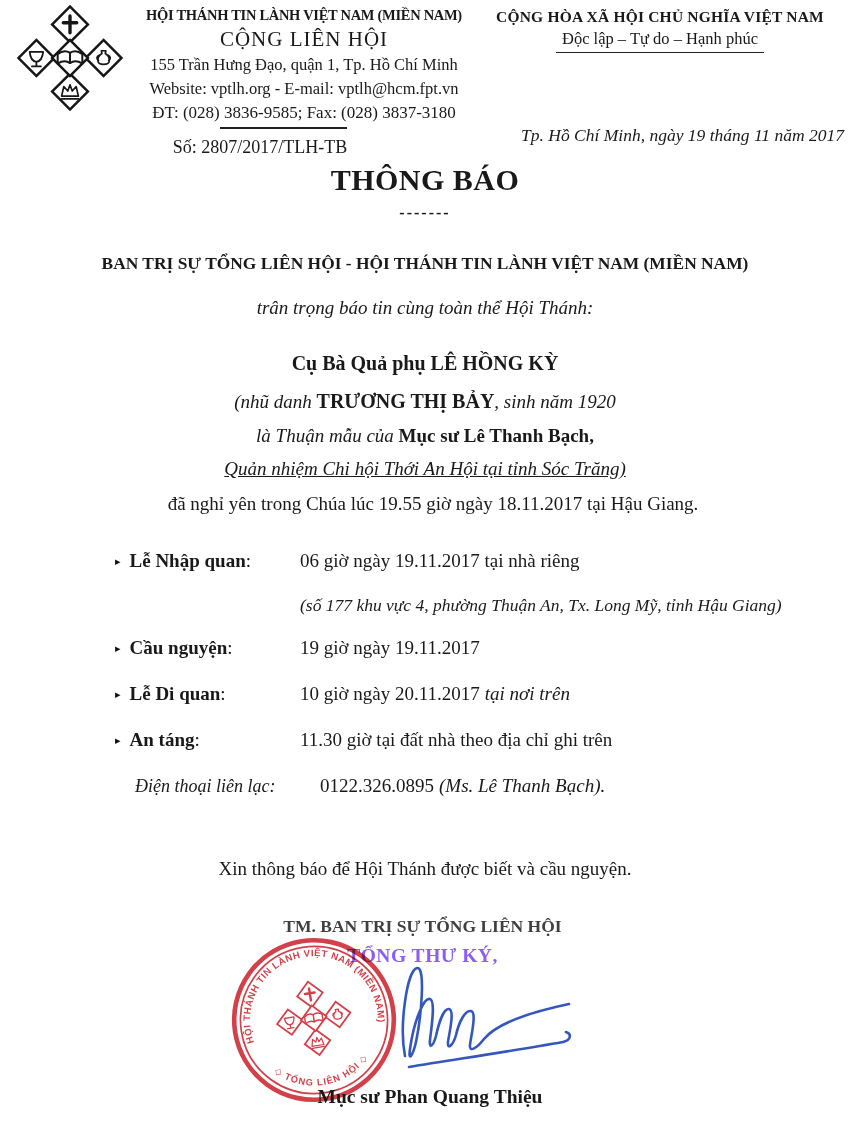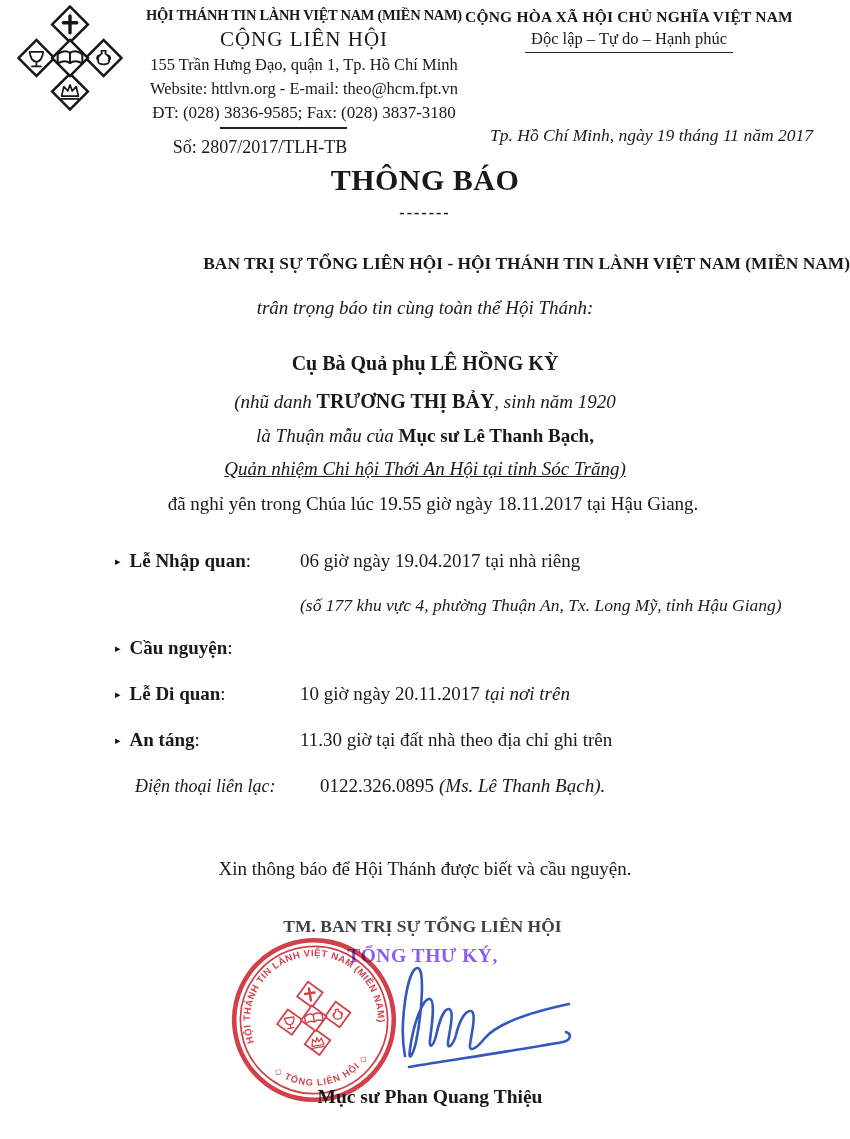--- a/index.html
+++ b/index.html
@@ -11,29 +11,29 @@
   .abs{position:absolute;}
   
   .logo{left:14px;top:2px;width:112px;height:112px;color:#161616;}
   .org-block{left:138px;top:6px;width:332px;text-align:center;}
   .org-l1{font-weight:bold;font-size:14.5px;line-height:19px;letter-spacing:-0.3px;}
   .org-l2{font-size:21px;line-height:28px;letter-spacing:1px;}
   .org-l3,.org-l4{font-size:16.5px;line-height:24px;}
   .org-l5{font-size:17px;line-height:24px;}
   .org-rule{width:127px;border-top:2px solid #222;margin:2px 0 0 82px;}
   .doc-number{font-size:18px;margin-top:8px;padding-right:88px;}
-  .nat-block{left:443px;top:6px;width:372px;text-align:center;}
+  .nat-block{left:474px;top:6px;width:372px;text-align:center;}
   .nat-l1{font-weight:bold;font-size:15.5px;line-height:21px;letter-spacing:0.2px;}
   .nat-l2{display:inline-block;font-size:16.5px;line-height:23px;border-bottom:1.5px solid #222;padding:0 6px 2px 6px;}
   .dateline{margin-top:72px;text-align:right;font-style:italic;font-size:17.5px;padding-right:2px;}
   
   .title{left:0;top:163px;width:100%;text-align:center;font-weight:bold;font-size:30px;letter-spacing:0.5px;}
   .title-dashes{left:0;top:204px;width:100%;text-align:center;font-weight:bold;font-size:16px;letter-spacing:2px;}
   
-  .issuer{left:0;top:253px;width:100%;text-align:right;font-weight:bold;font-size:17.4px;}
+  .issuer{left:0;top:253px;width:100%;text-align:center;font-weight:bold;font-size:17.4px;}
   .intro{left:0;top:297px;width:100%;text-align:center;font-style:italic;font-size:19px;}
   .cline{left:0;width:100%;text-align:center;font-size:19px;}
   .name-line{top:352px;font-weight:bold;font-size:20px;text-align:center;}
   .nee-line{top:390px;font-style:italic;}
   .mother-line{top:425px;font-style:italic;}
   .role-line{top:458px;font-style:italic;text-decoration:underline;}
   .passing-line{top:493px;padding-left:8px;}
   .b-upright{font-style:normal;font-weight:bold;}
   .nee-line .b-upright{font-size:20px;}
   
@@ -91,21 +91,21 @@
 <div class="page">
 
   <svg class="abs logo" viewBox="0 0 100 100">
     <use href="#emblem" width="100" height="100"></use>
   </svg>
 
   <div class="abs org-block">
     <div class="org-l1">HỘI THÁNH TIN LÀNH VIỆT NAM (MIỀN NAM)</div>
     <div class="org-l2">CỘNG LIÊN HỘI</div>
     <div class="org-l3">155 Trần Hưng Đạo, quận 1, Tp. Hồ Chí Minh</div>
-    <div class="org-l4">Website: httlvn.org - E-mail: theo@hcm.fpt.vn</div>
+    <div class="org-l4">Website: vptlh.org - E-mail: vptlh@hcm.fpt.vn</div>
     <div class="org-l5">ĐT: (028) 3836-9585; Fax: (028) 3837-3180</div>
     <div class="org-rule"></div>
     <div class="doc-number">Số: 2807/2017/TLH-TB</div>
   </div>
 
   <div class="abs nat-block">
     <div class="nat-l1">CỘNG HÒA XÃ HỘI CHỦ NGHĨA VIỆT NAM</div>
     <div><span class="nat-l2">Độc lập – Tự do – Hạnh phúc</span></div>
     <div class="dateline">Tp. Hồ Chí Minh, ngày 19 tháng 11 năm 2017</div>
   </div>
@@ -119,30 +119,31 @@
   <div class="abs cline name-line">Cụ Bà Quả phụ LÊ HỒNG KỲ</div>
   <div class="abs cline nee-line"><span>(nhũ danh </span><span class="b-upright">TRƯƠNG THỊ BẢY</span><span>, sinh năm 1920</span></div>
   <div class="abs cline mother-line"><span>là Thuận mẫu của </span><span class="b-upright">Mục sư Lê Thanh Bạch</span><span class="b-upright">,</span></div>
   <div class="abs cline role-line">Quản nhiệm Chi hội Thới An Hội tại tỉnh Sóc Trăng)</div>
   <div class="abs cline passing-line">đã nghỉ yên trong Chúa lúc 19.55 giờ ngày 18.11.2017 tại Hậu Giang.</div>
 
   <div class="abs schedule">
 
     <div class="srow">
       <div class="scell-label"><span class="bullet">▸</span><span class="slabel">Lễ Nhập quan</span><span>:</span></div>
-      <div class="sval"><span>06 giờ ngày 19.04.2017 tại nhà riêng</span><span class="val-italic"></span></div>
+      <div class="sval"><span>06 giờ ngày 19.11.2017 tại nhà riêng</span><span class="val-italic"></span></div>
     </div>
 
     <div class="srow note-row">
       <div class="scell-label"></div>
       <div class="sval snote">(số 177 khu vực 4, phường Thuận An, Tx. Long Mỹ, tỉnh Hậu Giang)</div>
     </div>
 
     <div class="srow">
       <div class="scell-label"><span class="bullet">▸</span><span class="slabel">Cầu nguyện</span><span>:</span></div>
+      <div class="sval"><span>19 giờ ngày 19.11.2017</span><span class="val-italic"></span></div>
     </div>
 
     <div class="srow">
       <div class="scell-label"><span class="bullet">▸</span><span class="slabel">Lễ Di quan</span><span>:</span></div>
       <div class="sval"><span>10 giờ ngày 20.11.2017</span><span class="val-italic">tại nơi trên</span></div>
     </div>
 
     <div class="srow">
       <div class="scell-label"><span class="bullet">▸</span><span class="slabel">An táng</span><span>:</span></div>
       <div class="sval"><span>11.30 giờ tại đất nhà theo địa chỉ ghi trên</span><span class="val-italic"></span></div>

